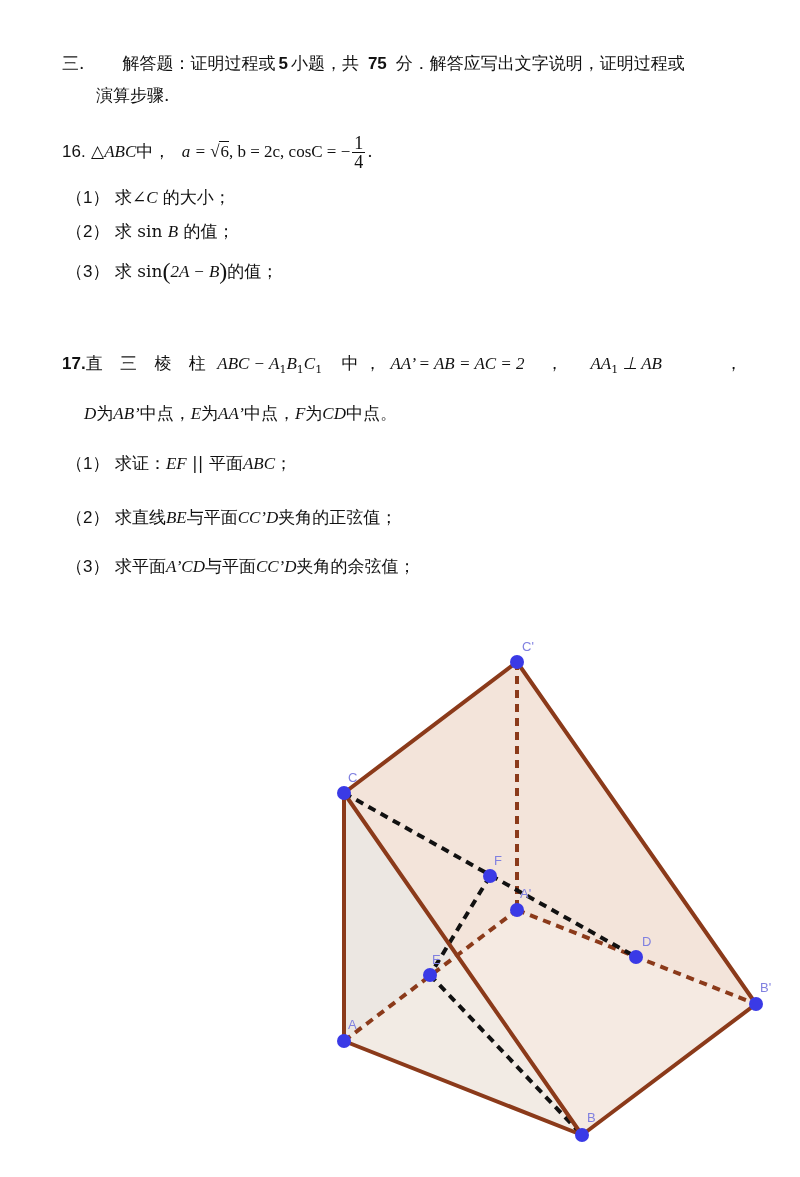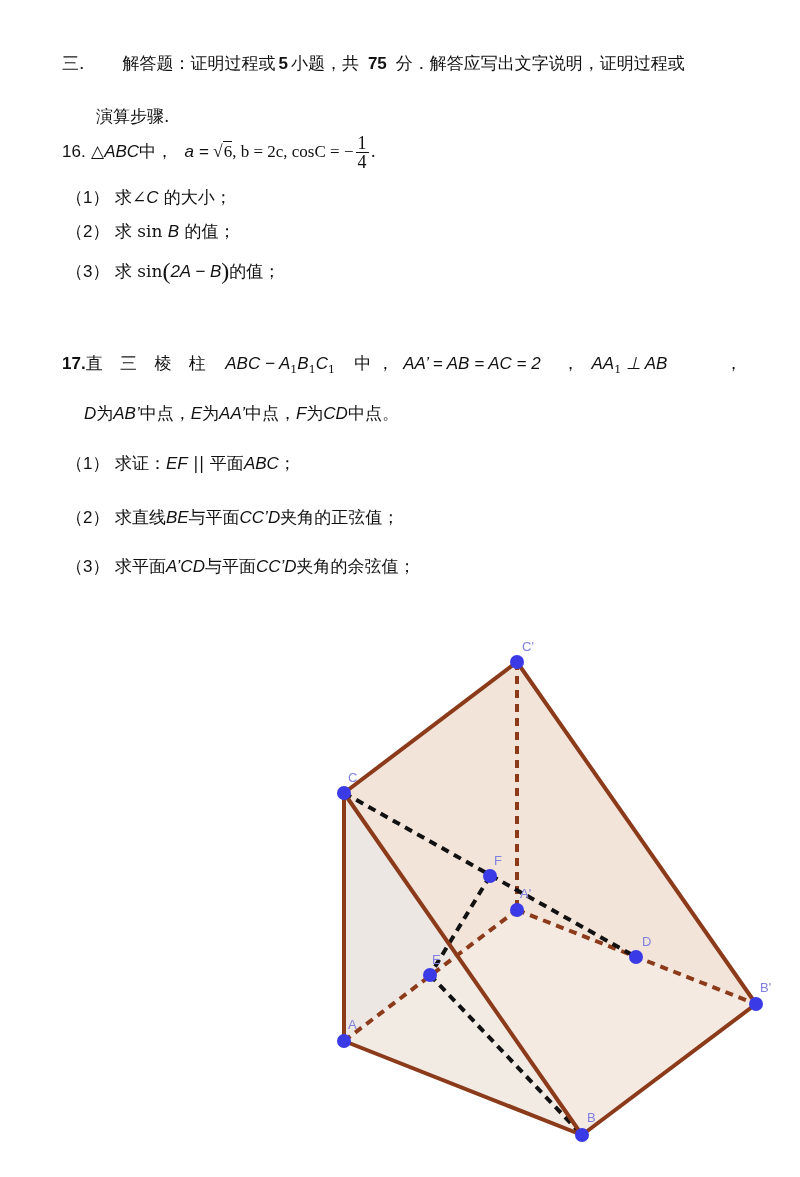--- a/index.html
+++ b/index.html
@@ -1,38 +1,38 @@
 <!DOCTYPE html>
 <html><head>
 <meta charset="utf-8">
 <style>
   html, body { margin: 0; padding: 0; background: #ffffff; }
   body { width: 800px; height: 1177px; position: relative; overflow: hidden;
          font-family: "DejaVu Serif", "Liberation Serif", serif; color: #111; }
   .line { position: absolute; white-space: nowrap; font-size: 17px; line-height: 22px; }
   .sans { font-family: "Liberation Sans", "DejaVu Sans", sans-serif; }
   .b { font-weight: bold; }
-  .it { font-style: italic; font-family: Liberation Sans, sans-serif; }
+  .it { font-style: italic; font-family: Liberation Serif, serif; }
   .serif { font-family: "Liberation Serif", serif; }
   .frac { display: inline-block; vertical-align: middle; text-align: center; margin: 0 2px; }
   .frac span { display: block; line-height: 18px; font-family: "Liberation Serif", serif; font-size: 18px; }
   .frac .num { border-bottom: 1px solid #111; padding: 0 2px; }
   .sub { font-size: 11px; vertical-align: -4px; }
   .sqrt { border-top: 1px solid #111; padding-left: 1px; }
   .big-paren { font-size: 24px; vertical-align: -2px; font-family: "Liberation Serif", serif; }
   svg { position: absolute; left: 0; top: 0; }
   .lbl { font-family: "Liberation Sans", sans-serif; font-size: 13px; fill: #8080e0; }
 </style>
 </head>
 <body>
 
 <div class="line" style="left:62px; top:52px;">
   <span>三.</span><span style="display:inline-block;width:38px"></span><span>解答题：证明过程或</span><span class="sans b" style="margin:0 3px">5</span><span>小题，共</span><span class="sans b" style="margin:0 9px">75</span><span>分．解答应写出文字说明，证明过程或</span>
 </div>
-<div class="line" style="left:96px; top:105px;">演算步骤.</div>
+<div class="line" style="left:96px; top:84px;">演算步骤.</div>
 
 <div class="line" style="left:62px; top:134px;">
   <span class="sans">16.</span>
   <span>△</span><span class="it">ABC</span><span>中，</span>
   <span class="it" style="margin-left:6px">a = </span><span class="serif">√</span><span class="serif sqrt">6</span><span class="serif">, b = 2c, cosC = −</span><span class="frac"><span class="num">1</span><span>4</span></span><span>.</span>
 </div>
 
 <div class="line" style="left:66px; top:186px;">
   <span class="sans">（1）</span>
   <span>求∠</span><span class="it">C</span><span> 的大小；</span>
@@ -41,25 +41,25 @@
   <span class="sans">（2）</span>
   <span>求 sin </span><span class="it">B</span><span> 的值；</span>
 </div>
 <div class="line" style="left:66px; top:260px;">
   <span class="sans">（3）</span>
   <span>求 sin</span><span class="big-paren">(</span><span class="it">2A − B</span><span class="big-paren">)</span><span>的值；</span>
 </div>
 
 <div class="line" style="left:62px; top:352px; width:680px;">
   <span class="sans b">17.</span><span style="letter-spacing:6px">直 三 棱 柱</span>
-  <span class="it" style="margin-left:8px">ABC − A</span><span class="sub">1</span><span class="it">B</span><span class="sub">1</span><span class="it">C</span><span class="sub">1</span>
+  <span class="it" style="">ABC − A</span><span class="sub">1</span><span class="it">B</span><span class="sub">1</span><span class="it">C</span><span class="sub">1</span>
   <span style="margin-left:14px">中 ，</span>
   <span class="it" style="margin-left:4px">AA’ = AB = AC = 2</span>
   <span style="margin-left:16px">，</span>
-  <span class="it" style="margin-left:7px">AA</span><span class="sub">1</span><span class="it"> ⊥ AB</span>
+  <span class="it" style="margin-left:22px">AA</span><span class="sub">1</span><span class="it"> ⊥ AB</span>
   <span style="position:absolute; right:0;">，</span>
 </div>
 
 <div class="line" style="left:84px; top:402px;">
   <span class="it">D</span><span>为</span><span class="it">AB’</span><span>中点，</span><span class="it">E</span><span>为</span><span class="it">AA’</span><span>中点，</span><span class="it">F</span><span>为</span><span class="it">CD</span><span>中点。</span>
 </div>
 
 <div class="line" style="left:66px; top:452px;text-align:center;">
   <span class="sans">（1）</span>
   <span>求证：</span><span class="it">EF</span><span> || 平面</span><span class="it">ABC</span><span>；</span>

